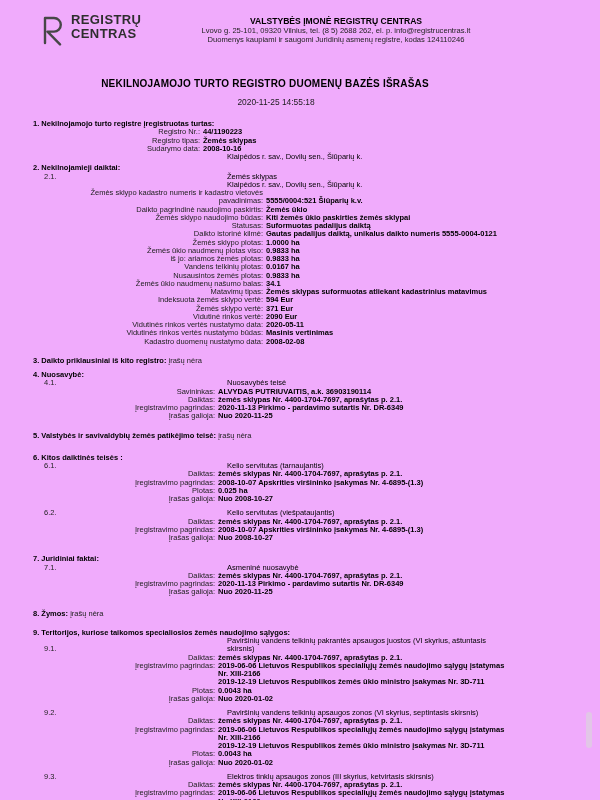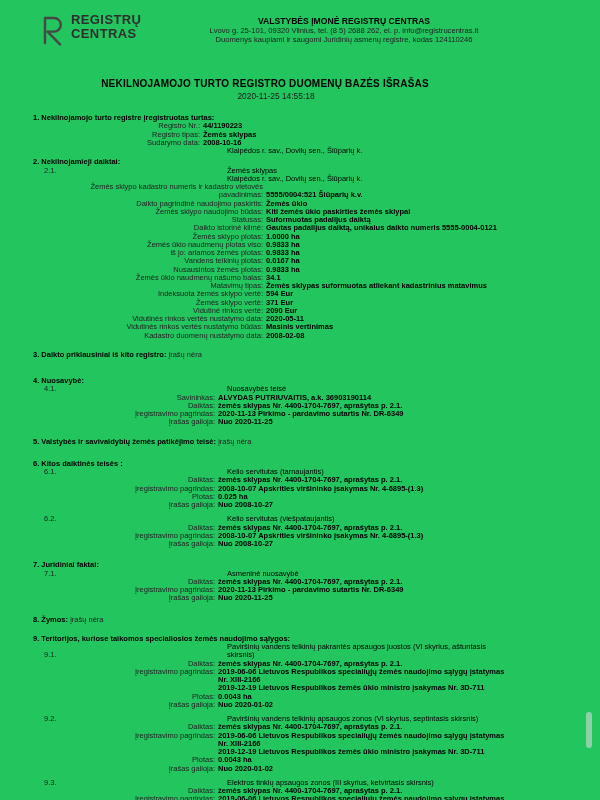--- a/index.html
+++ b/index.html
@@ -1,48 +1,48 @@
 <!DOCTYPE html>
 <html><head>
 <meta charset="utf-8">
 <style>
   html,body{margin:0;padding:0;}
   body{width:600px;height:800px;background:#e9e9e9;font-family:"Liberation Sans","DejaVu Sans",sans-serif;}
-  .page{position:relative;width:600px;height:800px;background:#22c55e;overflow:hidden;color:#1b1b1b;}
+  .page{position:relative;width:600px;height:800px;background:#f0abfc;overflow:hidden;color:#1b1b1b;}
   .scan-smudge{position:absolute;right:8px;top:712px;width:6px;height:36px;background:#d9d9d9;border-radius:3px;opacity:.6;}
 
   
   .header{position:relative;height:38px;margin-top:13px;}
   .logo{position:absolute;left:38px;top:0;display:flex;align-items:flex-start;gap:3px;}
   .logo-text{font-weight:bold;font-size:13px;line-height:14px;letter-spacing:.4px;color:#2e2e2e;}
-  .header-info{position:absolute;left:196px;top:3px;width:296px;text-align:center;}
+  .header-info{position:absolute;left:188px;top:3px;width:296px;text-align:center;}
   .org{font-weight:bold;font-size:8.6px;line-height:10px;color:#000;}
   .addr{font-size:7.6px;line-height:9px;color:#222;}
 
   
   .title-block{width:530px;text-align:center;margin-top:27px;}
   .doc-title{font-weight:bold;font-size:10px;letter-spacing:.2px;color:#000;}
-  .doc-date{font-size:8.4px;margin-top:2px;margin-left:22px;color:#1b1b1b;}
+  .doc-date{font-size:8.4px;margin-top:8px;margin-left:22px;color:#1b1b1b;}
 
   
   .sec{margin:0;}
   .sec-head{padding-left:33px;font-weight:bold;font-size:7.5px;line-height:8.25px;color:#000;white-space:nowrap;}
   .sec-note{font-weight:normal;color:#222;}
   .sec-items .item + .item{margin-top:6px;}
 
   .line{position:relative;display:flex;font-size:7.5px;line-height:8.25px;min-height:8.25px;white-space:nowrap;}
   .inum{position:absolute;left:44px;top:0;color:#222;}
   .ihead{margin-left:227px;font-weight:normal;color:#000;}
   .lbl{flex:0 0 215px;text-align:right;color:#222;}
   .val{font-weight:bold;color:#000;padding-left:3px;}
   .s1 .lbl{flex-basis:200px;}
   .s2 .lbl{flex-basis:263px;}
 
   .mt13{margin-top:13px}.mt3{margin-top:3px}.mt11{margin-top:11px}
-  .mt6{margin-top:18px}.mt14{margin-top:14px}
+  .mt6{margin-top:6px}.mt14{margin-top:14px}
 </style>
 </head>
 <body>
 
 <div class="page">
   <div class="scan-smudge"></div>
 
   <div class="header">
     <div class="logo">
       <svg width="30" height="33" viewBox="0 0 30 33">

